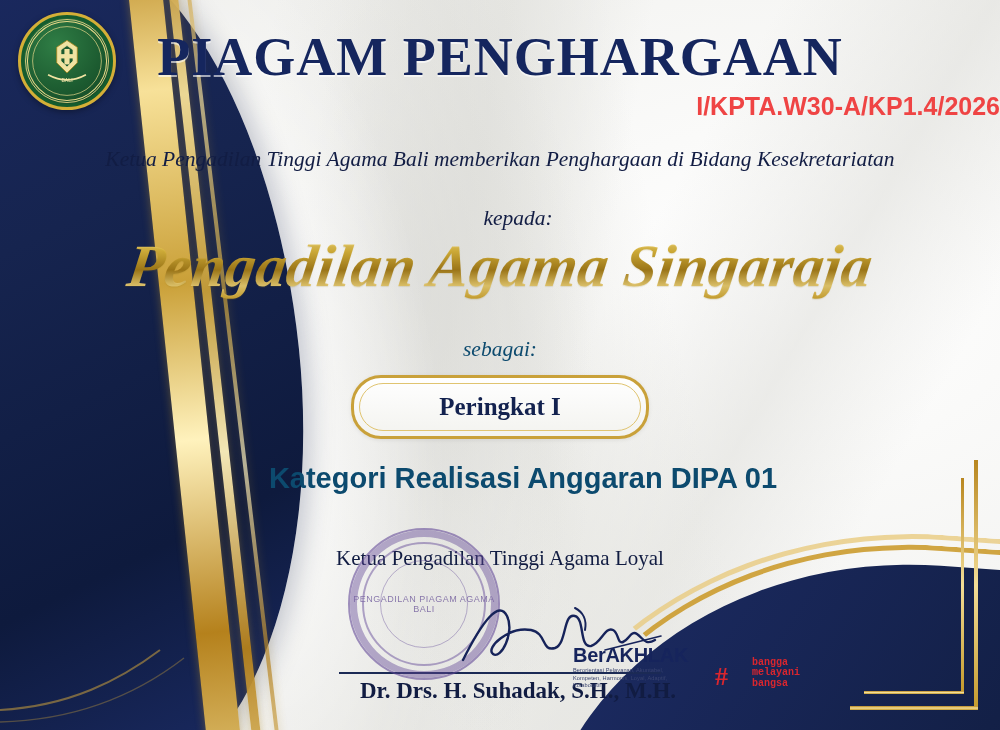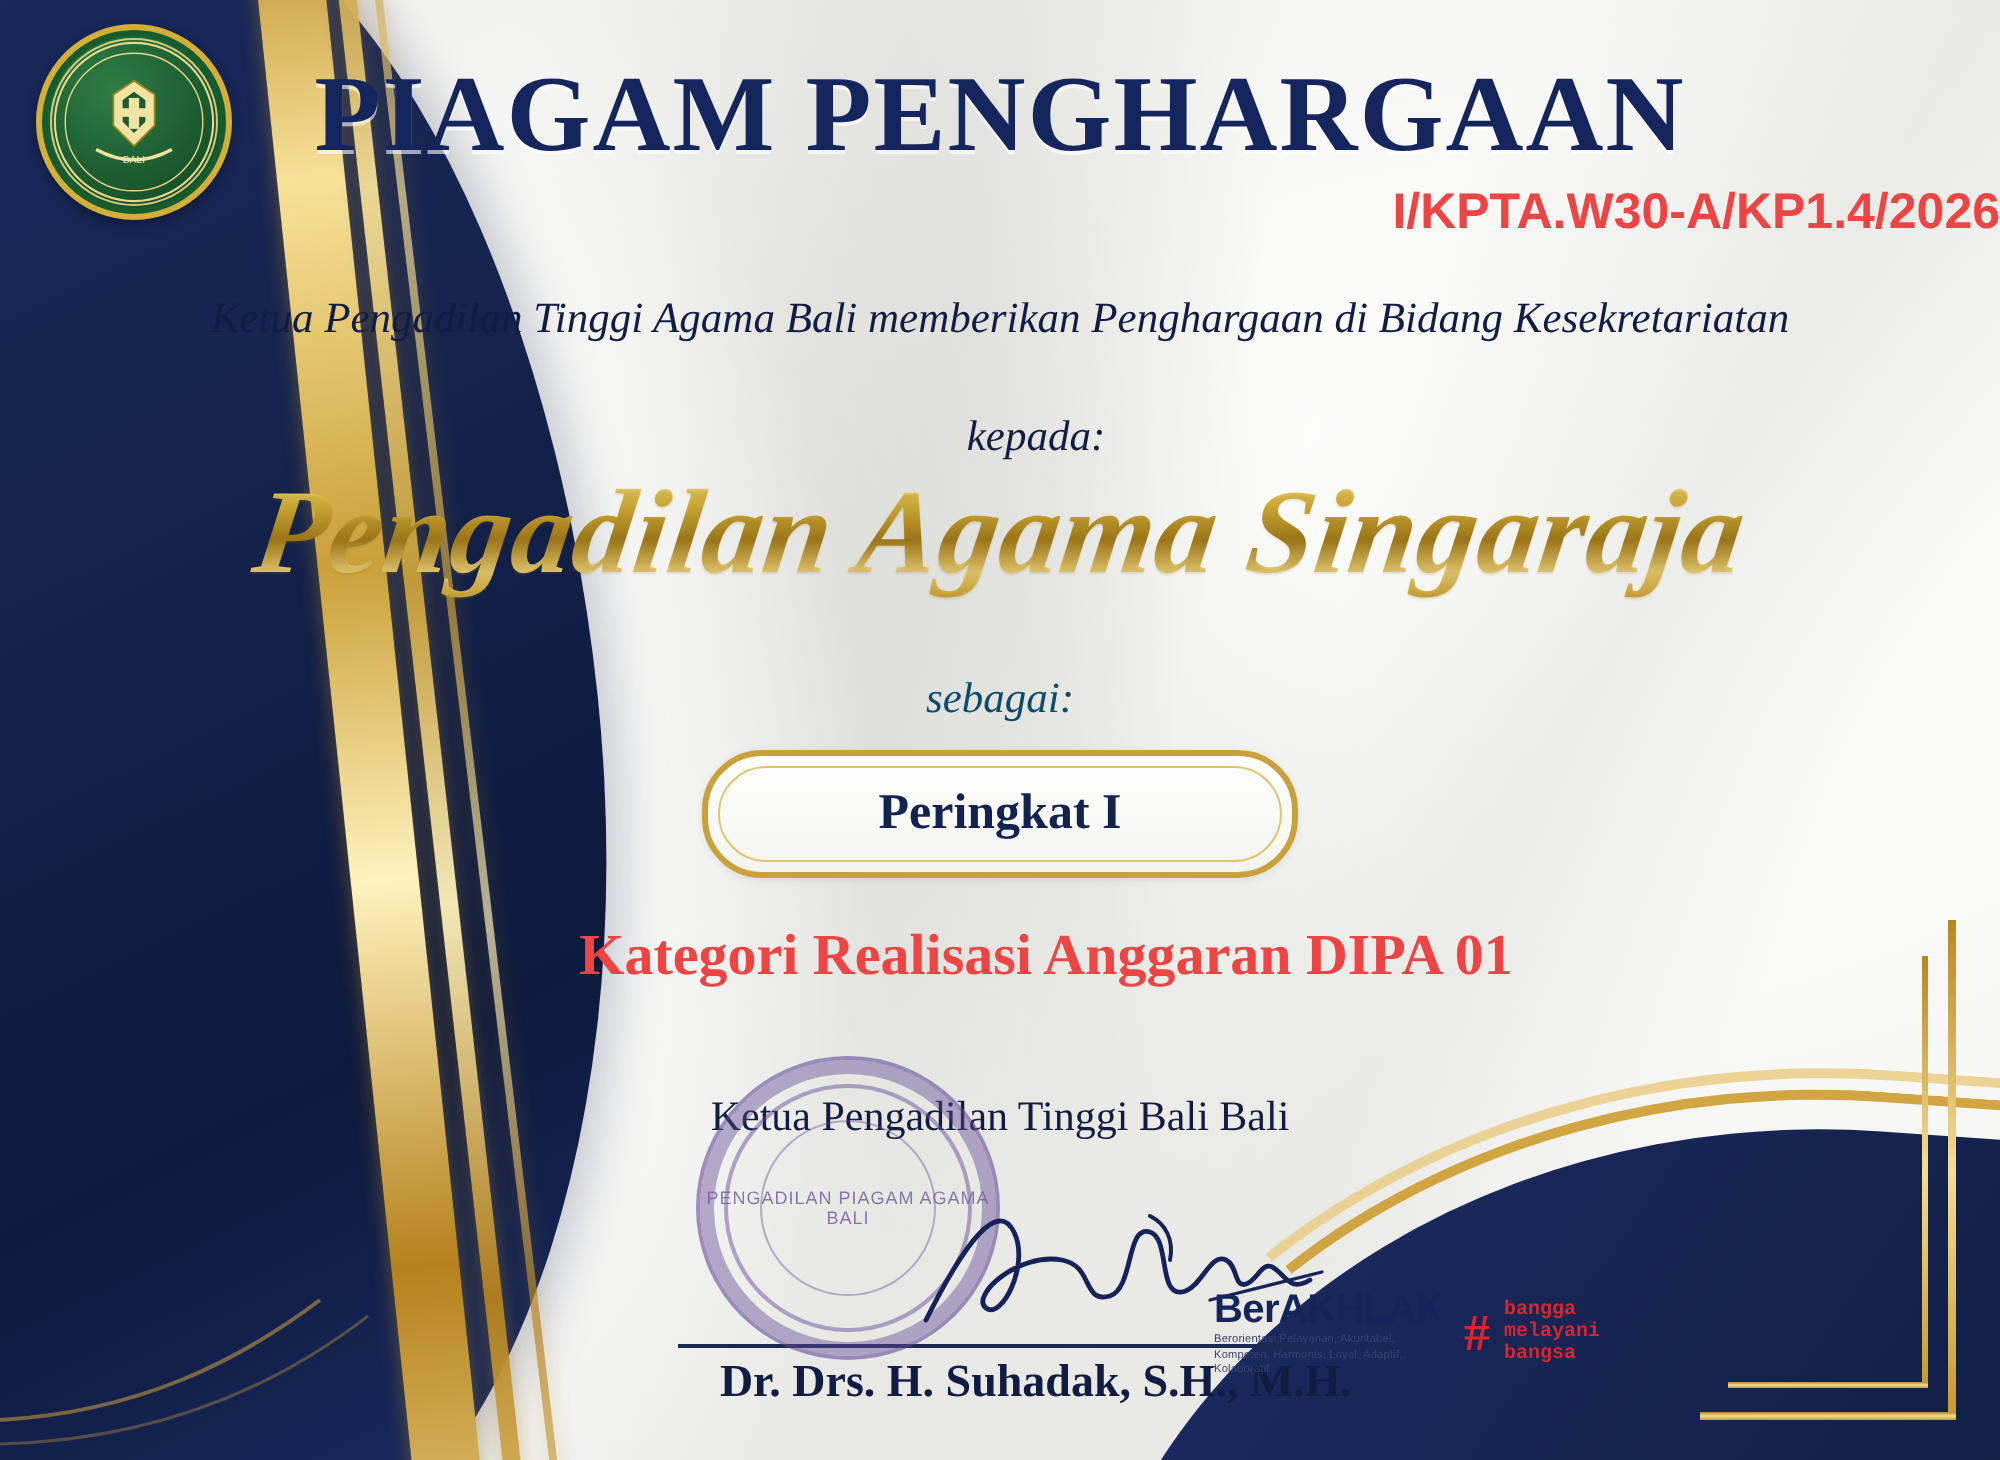--- a/index.html
+++ b/index.html
@@ -214,24 +214,24 @@
   }
   .rank-text {
     position: relative;
     font-family: "Liberation Serif", serif;
     font-weight: bold;
     font-size: 25px;
     color: #13224f;
   }
   .category {
     position: absolute; left: 0; right: 0; top: 462px;
-    font-family: Liberation Serif, serif;
+    font-family: Liberation Sans, sans-serif;
     font-weight: bold;
     font-size: 29px;
-    color: #ef4444;
+    color: #0c4a6e;
     margin-left: 46px;
   }
   .place-date {
     position: absolute; left: 0; right: 0; top: 520px;
     font-family: "Liberation Serif", serif;
     font-size: 21px;
     color: #111c42;
   }
   .signer-title {
     position: absolute; left: 0; right: 0; top: 546px;
@@ -280,21 +280,21 @@
     left: 455px; top: 590px;
     width: 220px; height: 90px;
     z-index: 7;
   }
 
   
   .berakhlak {
     position: absolute;
     right: 200px; bottom: 40px;
     z-index: 7;
-    display: flex; align-items: center; gap: 7px;
+    display: flex; align-items: flex-end; gap: 24px;
   }
   .ber-left { text-align: left; }
   .ber-main {
     font-family: "Liberation Sans", sans-serif;
     font-weight: bold;
     font-size: 20px;
     color: #16245c;
     letter-spacing: -.3px;
   }
   .ber-sub {
@@ -375,21 +375,21 @@
 
     <div class="sebagai">sebagai:</div>
 
     <div class="rank-wrap">
       <div class="inner"></div>
       <div class="rank-text">Peringkat I</div>
     </div>
 
     <div class="category">Kategori Realisasi Anggaran DIPA 01</div>
 
-    <div class="signer-title">Ketua Pengadilan Tinggi Bali Bali</div>
+    <div class="signer-title">Ketua Pengadilan Tinggi Agama Loyal</div>
 
     <div class="stamp">
       <div class="ring2"></div>
       <div class="ring3"></div>
       <div class="txt">PENGADILAN PIAGAM AGAMA BALI</div>
     </div>
 
     <svg class="signature" viewBox="0 0 220 90">
       <path d="M8 70 C28 30 44 10 52 26 C60 42 46 70 38 64 C30 58 54 36 76 40 C92 43 86 62 100 58 C112 54 108 22 120 26 C130 29 124 58 136 56 C146 54 150 36 158 40 C164 43 162 54 168 52 C174 50 176 40 182 44 C188 48 190 56 200 50" fill="none" stroke="#16235a" stroke-width="2.4" stroke-linecap="round"></path>
       <path d="M120 18 C128 22 132 30 130 40" fill="none" stroke="#16235a" stroke-width="2" stroke-linecap="round"></path>

